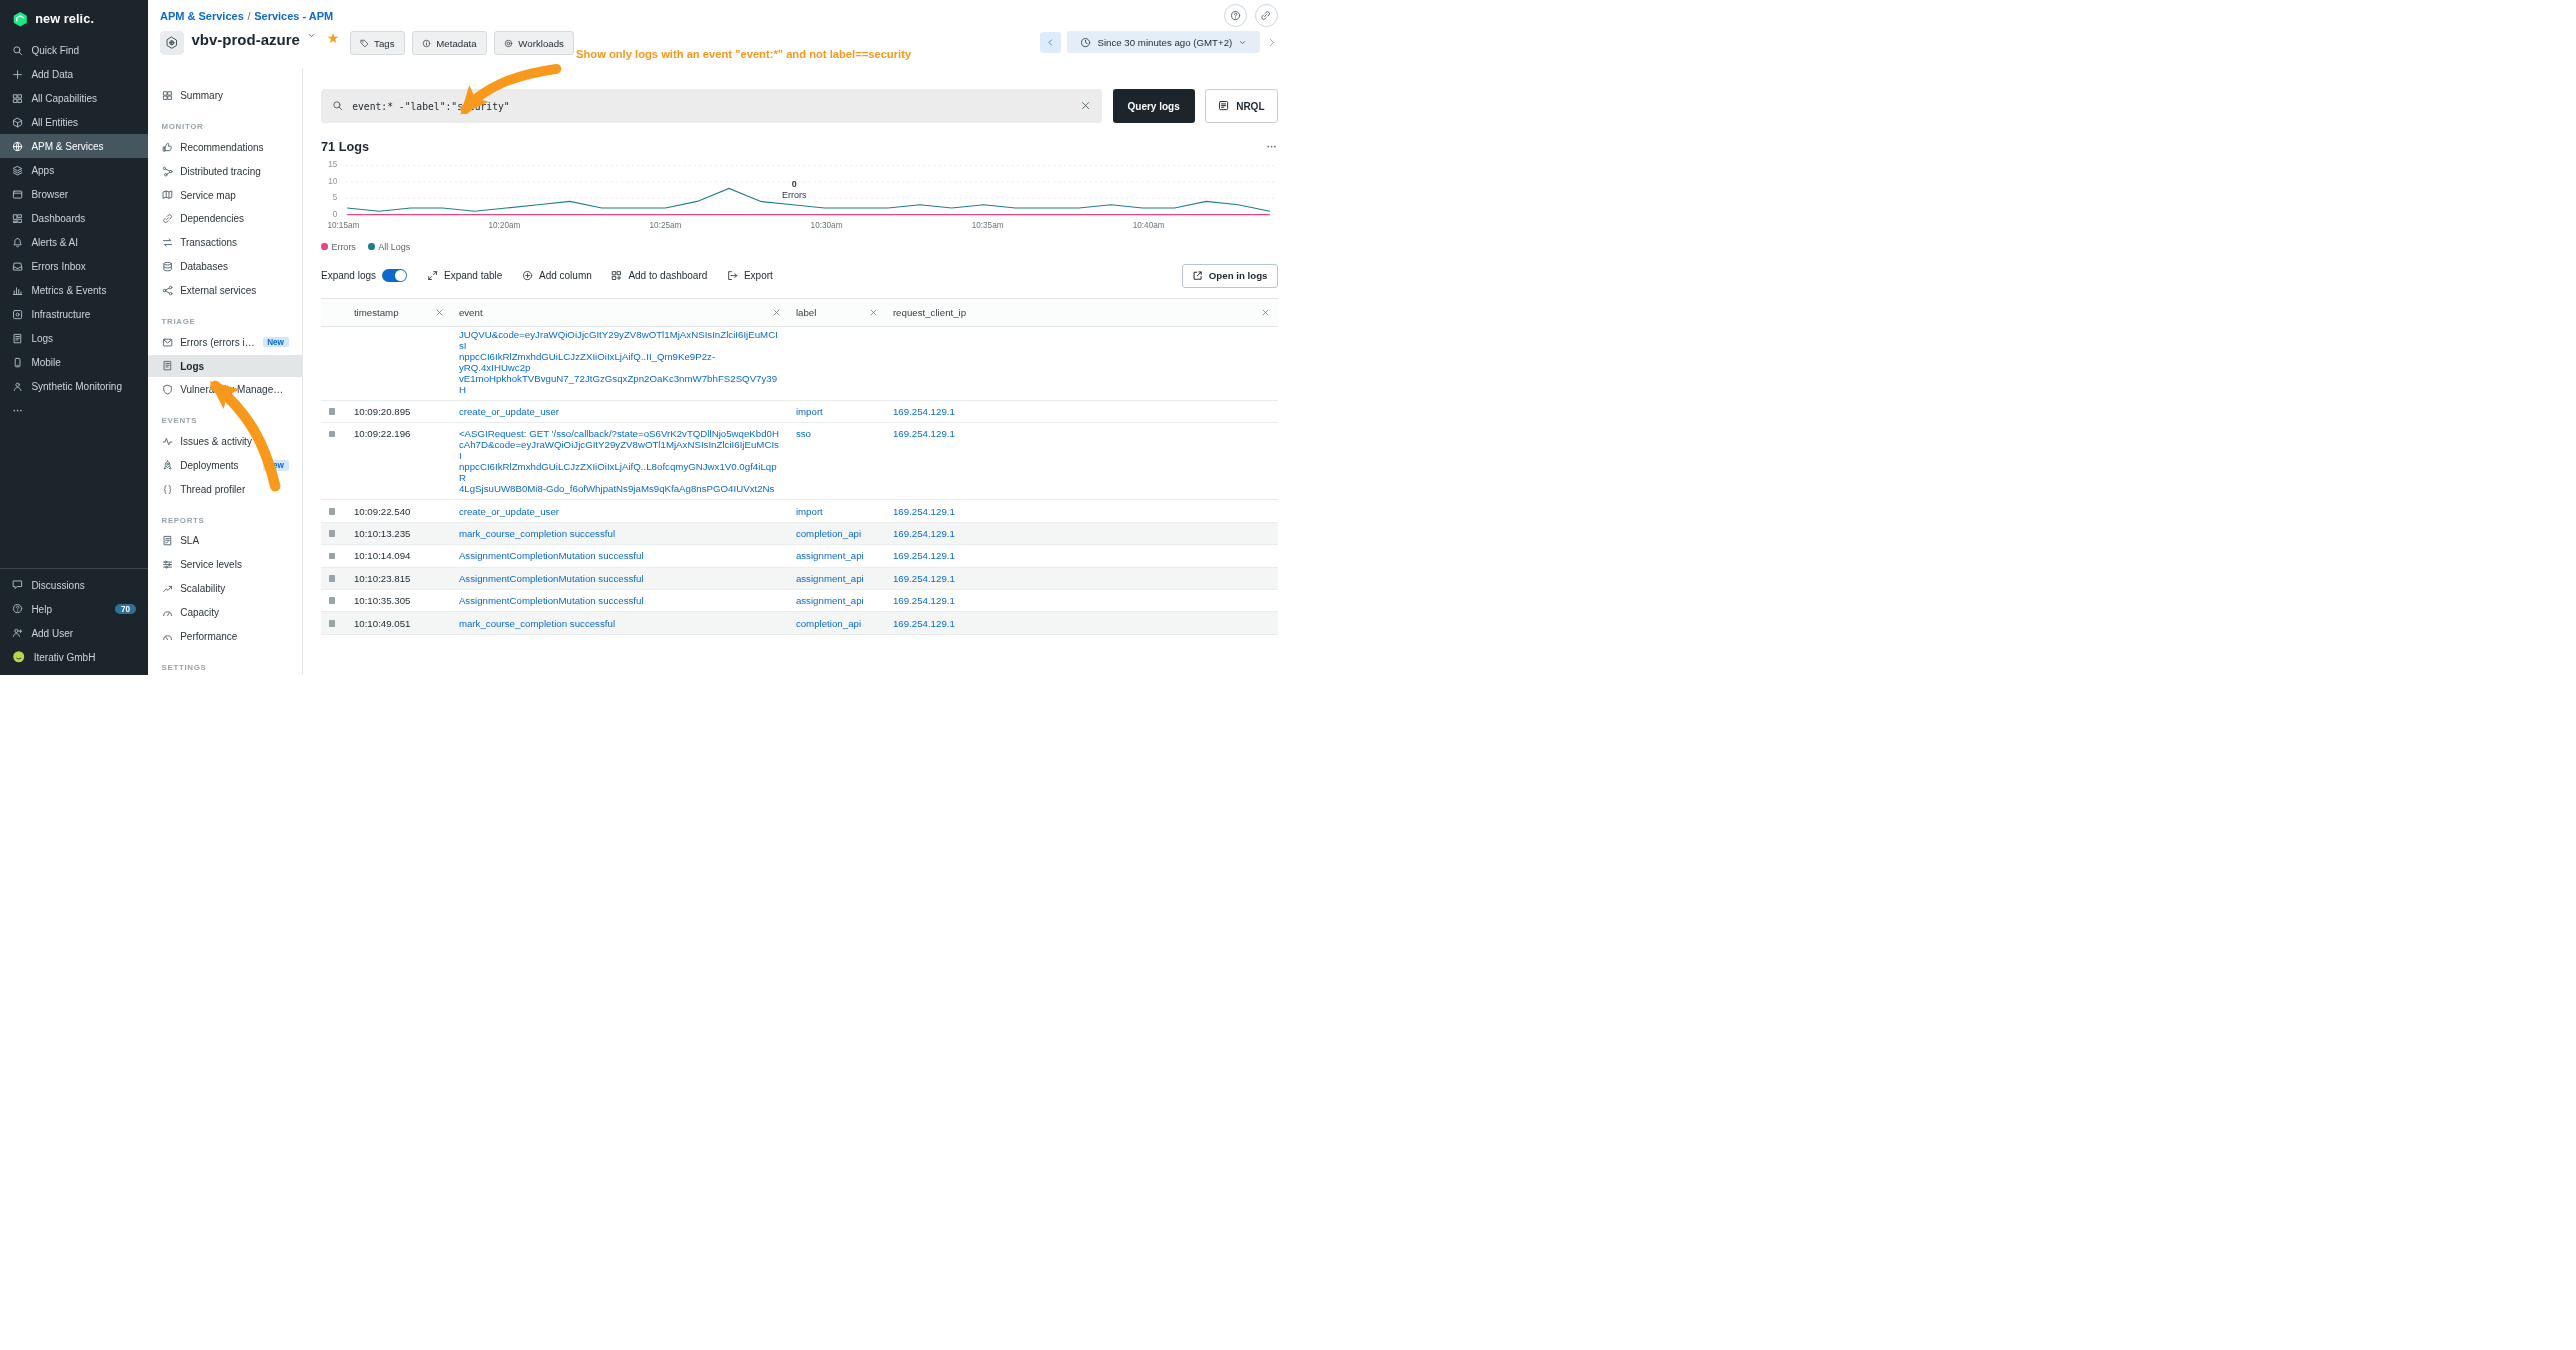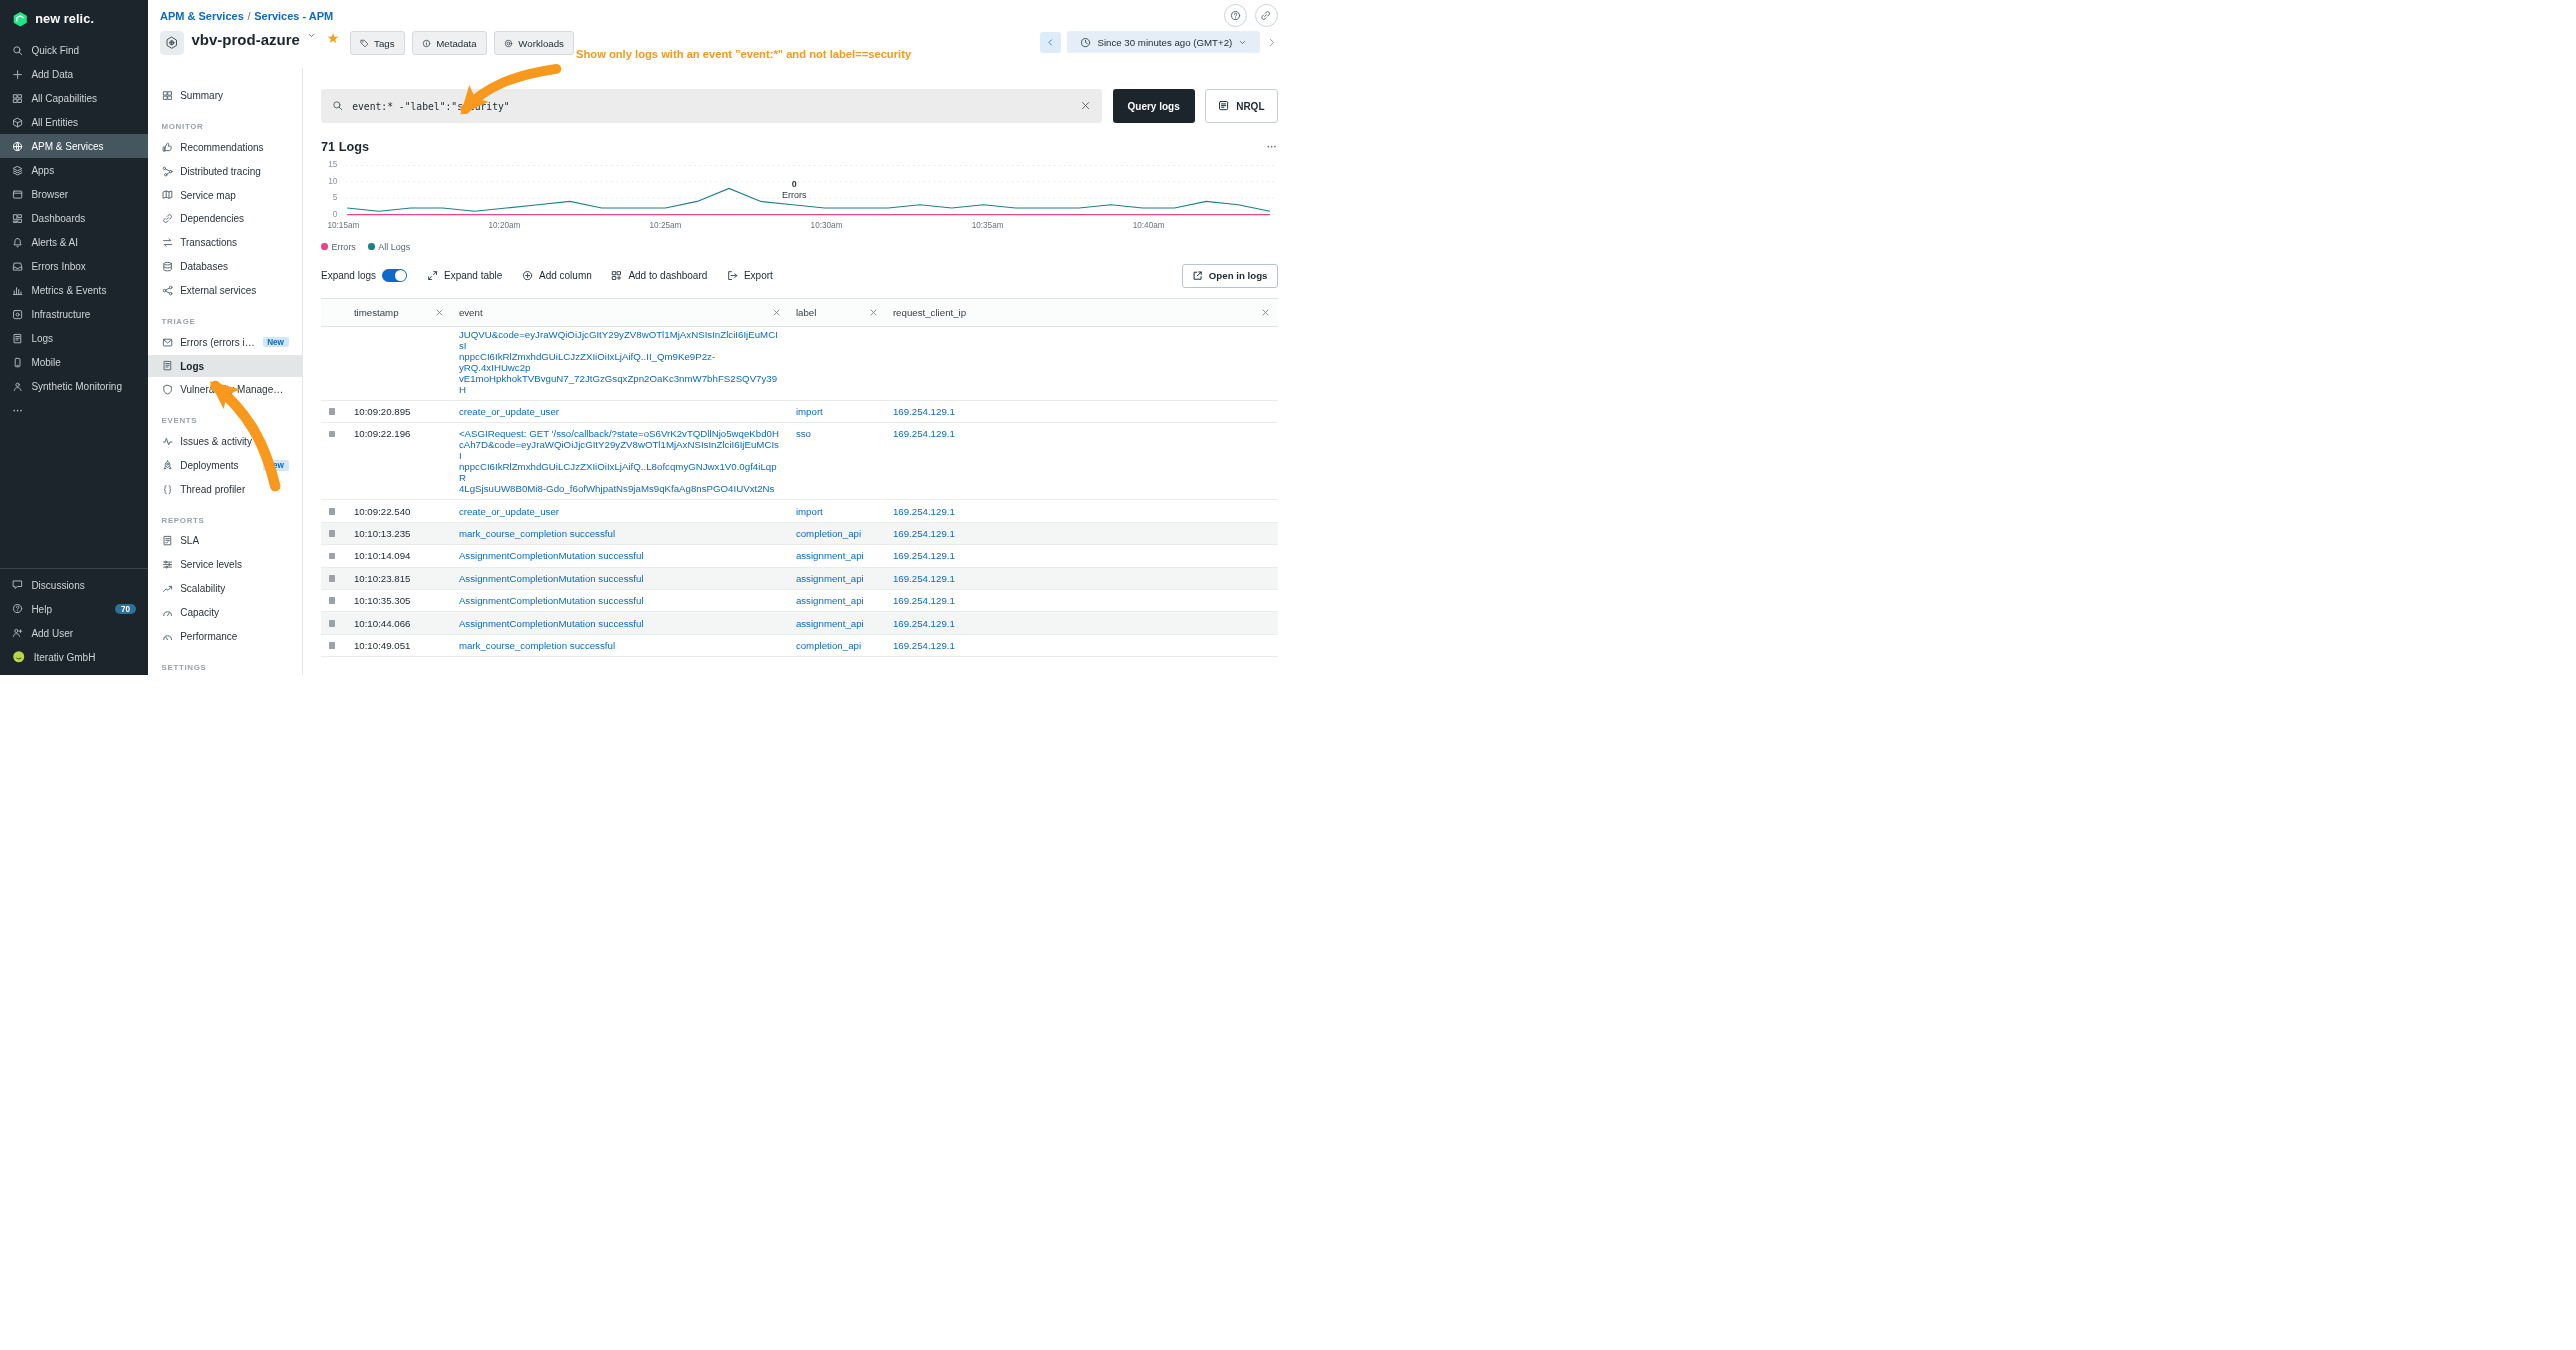--- a/index.html
+++ b/index.html
@@ -722,27 +722,20 @@
             </tr>
             <tr>
               <td><span class="rowsq"></span></td>
               <td class="td-ts">10:10:35.305</td>
               <td><span class="lnk">AssignmentCompletionMutation successful</span></td>
               <td><span class="lnk">assignment_api</span></td>
               <td><span class="lnk">169.254.129.1</span></td>
             </tr>
             <tr>
               <td><span class="rowsq"></span></td>
-              <td class="td-ts">10:10:44.066</td>
-              <td><span class="lnk">AssignmentCompletionMutation successful</span></td>
-              <td><span class="lnk">assignment_api</span></td>
-              <td><span class="lnk">169.254.129.1</span></td>
-            </tr>
-            <tr>
-              <td><span class="rowsq"></span></td>
               <td class="td-ts">10:10:49.051</td>
               <td><span class="lnk">mark_course_completion successful</span></td>
               <td><span class="lnk">completion_api</span></td>
               <td><span class="lnk">169.254.129.1</span></td>
             </tr>
 
           </tbody>
         </table>
 
       </main>

